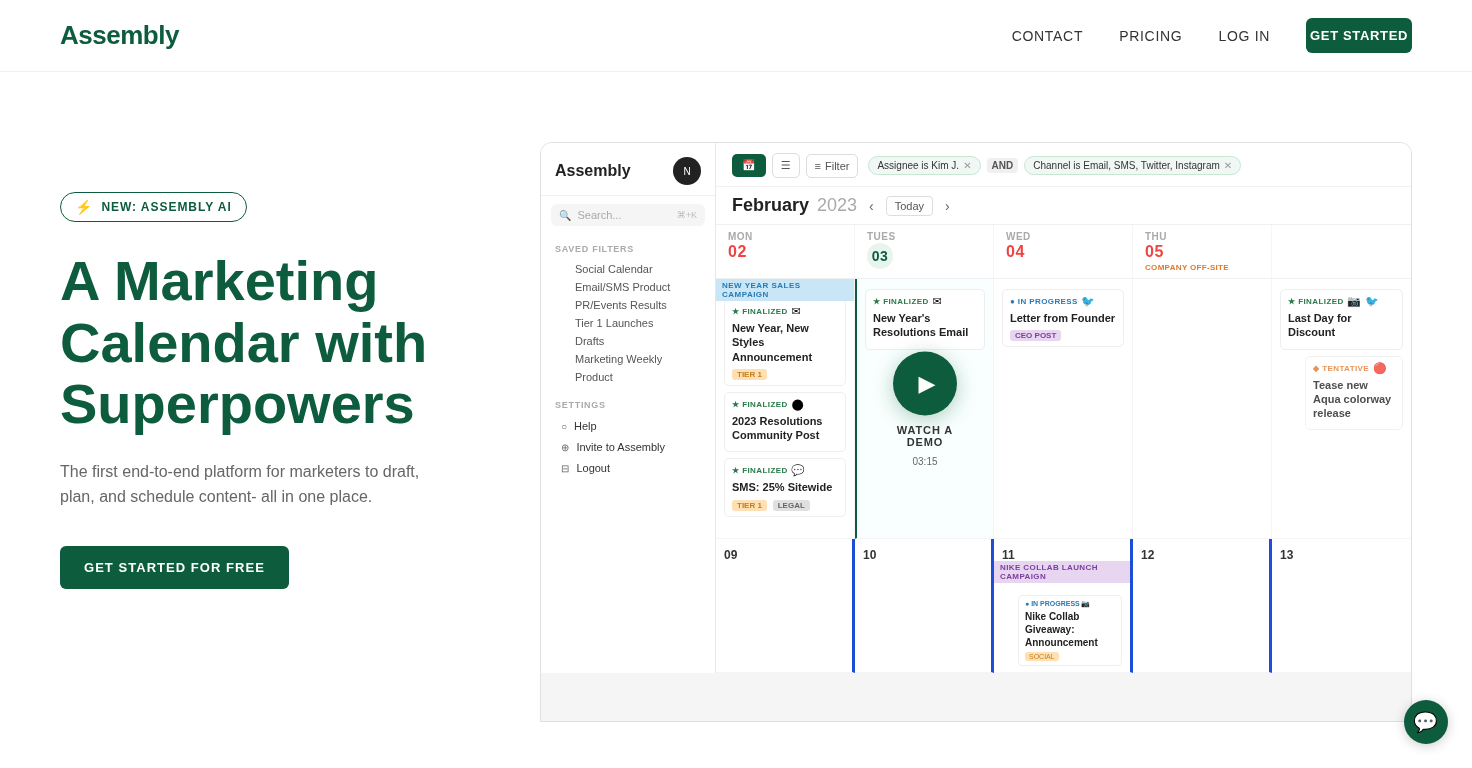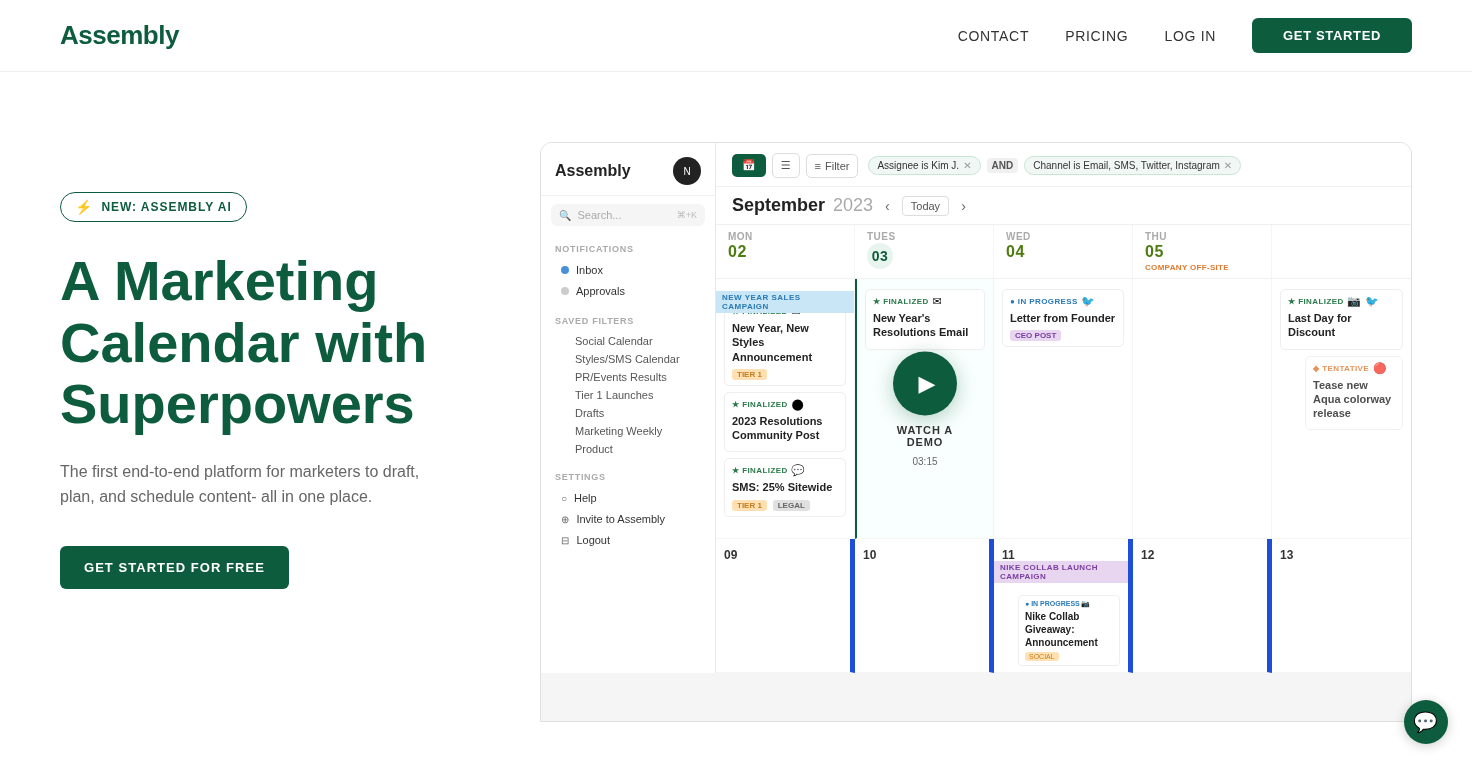--- a/index.html
+++ b/index.html
@@ -9,21 +9,21 @@
     nav {
       display: flex; align-items: center; justify-content: space-between;
       padding: 0 60px; height: 72px; background: #fff;
       border-bottom: 1px solid #f0f0f0;
     }
     .nav-logo { font-size: 26px; font-weight: 700; color: #0d5c3d; letter-spacing: -0.5px; }
     .nav-links { display: flex; align-items: center; gap: 36px; }
     .nav-link { font-size: 14px; font-weight: 500; color: #333; text-decoration: none; letter-spacing: 0.05em; cursor: pointer; }
     .btn-get-started {
       background: #0d5c3d; color: #fff; border: none; border-radius: 6px;
-      padding: 10px 31px; font-size: 13px; font-weight: 600; cursor: pointer;
+      padding: 10px 4px; font-size: 13px; font-weight: 600; cursor: pointer;
       letter-spacing: 0.05em;
     }
 
     
     .hero {
       display: flex; align-items: flex-start;
       padding: 60px 60px 0 60px;
       gap: 60px;
       min-height: 696px;
       overflow: hidden;
@@ -145,40 +145,40 @@
     .cal-today-btn { font-size: 11px; color: #555; background: #fff; border: 1px solid #ddd; border-radius: 4px; padding: 3px 8px; cursor: pointer; }
     .cal-days-header {
       display: grid; grid-template-columns: repeat(5, 1fr);
       border-bottom: 1px solid #f0f0f0;
     }
     .cal-day-header {
       padding: 6px 12px; font-size: 10px; font-weight: 600; color: #aaa;
       letter-spacing: 0.05em; border-right: 1px solid #f5f5f5;
     }
     .cal-day-header .day-num {
-      font-size: 16px; font-weight: 700; color: #4d7c0f; display: block; margin-top: 1px;
+      font-size: 16px; font-weight: 700; color: #ef4444; display: block; margin-top: 1px;
     }
     .cal-day-header .day-num.today {
       color: #0d5c3d; background: #e8f5ee; border-radius: 50%;
       width: 26px; height: 26px; display: flex; align-items: center; justify-content: center;
       font-size: 14px;
     }
     .cal-day-header small { font-size: 9px; color: #bbb; }
 
     .cal-week { display: grid; grid-template-columns: repeat(5, 1fr); flex: 1; min-height: 260px; }
     .cal-cell {
       border-right: 1px solid #f5f5f5; border-bottom: 1px solid #f5f5f5;
       padding: 6px 8px; position: relative; min-height: 220px;
       vertical-align: top;
     }
     .cal-cell:last-child { border-right: none; }
 
     
     .campaign-bar {
-      position: absolute; top: 12px; left: 0; right: 0;
+      position: absolute; top: 0; left: 0; right: 0;
       font-size: 8px; font-weight: 600; letter-spacing: 0.06em;
       padding: 2px 6px;
       color: #fff; text-transform: uppercase;
     }
     .campaign-bar.blue { background: #c8e6f5; color: #2a7ab5; }
 
     
     .post-card {
       background: #fff; border: 1px solid #eee; border-radius: 5px;
       padding: 5px 7px; margin-bottom: 6px; margin-top: 2px;
@@ -214,21 +214,21 @@
       background: #0d5c3d; display: flex; align-items: center; justify-content: center;
       cursor: pointer; box-shadow: 0 4px 20px rgba(13,92,61,0.3);
     }
     .demo-play-icon { color: #fff; font-size: 22px; margin-left: 4px; }
     .demo-label { font-size: 11px; font-weight: 600; color: #333; letter-spacing: 0.08em; text-align: center; }
     .demo-time { font-size: 10px; color: #666; }
 
     
     .cal-week2 { display: grid; grid-template-columns: repeat(5, 1fr); min-height: 120px; }
     .cal-cell2 {
-      border-right: 5px solid #1d4ed8; border-bottom: 1px solid #f5f5f5;
+      border-right: 3px solid #1d4ed8; border-bottom: 1px solid #f5f5f5;
       padding: 6px 8px; position: relative; min-height: 120px;
     }
     .cal-cell2:last-child { border-right: none; }
     .week2-num { font-size: 12px; font-weight: 600; color: #333; }
     .nike-campaign-bar {
       position: absolute; top: 22px; left: 0; right: 0;
       font-size: 8px; font-weight: 600; letter-spacing: 0.05em;
       padding: 2px 6px; background: #e8d5f0; color: #7a40a0; text-transform: uppercase;
     }
     .post-card-sm {
@@ -285,37 +285,26 @@
           <div class="sidebar-avatar">
             <span>N</span>
           </div>
         </div>
         <div class="sidebar-search">
           <span class="sidebar-search-icon">🔍</span>
           <span class="sidebar-search-text">Search...</span>
           <span class="sidebar-search-kbd">⌘+K</span>
         </div>
 
-        <div class="sidebar-section">
-          <div class="sidebar-section-label">NOTIFICATIONS</div>
-          <div class="sidebar-item">
-            <div class="sidebar-item-dot blue"></div>
-            <span>Inbox</span>
-          </div>
-          <div class="sidebar-item">
-            <div class="sidebar-item-dot gray"></div>
-            <span>Approvals</span>
-          </div>
-        </div>
 
 
         <div class="sidebar-section">
           <div class="sidebar-section-label">SAVED FILTERS</div>
           <div class="sidebar-sub-item">Social Calendar</div>
-          <div class="sidebar-sub-item">Styles/SMS Calendar</div>
+          <div class="sidebar-sub-item">Email/SMS Product</div>
           <div class="sidebar-sub-item">PR/Events Results</div>
           <div class="sidebar-sub-item">Tier 1 Launches</div>
           <div class="sidebar-sub-item">Drafts</div>
           <div class="sidebar-sub-item">Marketing Weekly</div>
           <div class="sidebar-sub-item">Product</div>
         </div>
 
         <div class="sidebar-section">
           <div class="sidebar-section-label">SETTINGS</div>
           <div class="sidebar-item">
@@ -355,21 +344,21 @@
             </div>
             <span class="filter-and">AND</span>
             <div class="filter-chip">
               <span>Channel is Email, SMS, Twitter, Instagram</span>
               <span class="filter-chip-x">✕</span>
             </div>
           </div>
         </div>
 
         <div class="cal-nav">
-          <span class="cal-month">September</span>
+          <span class="cal-month">February</span>
           <span class="cal-year">2023</span>
           <button class="cal-nav-btn">‹</button>
           <button class="cal-today-btn">Today</button>
           <button class="cal-nav-btn">›</button>
         </div>
 
         <div class="cal-days-header">
           <div class="cal-day-header">
             <span>MON</span>
             <span class="day-num">02</span>

